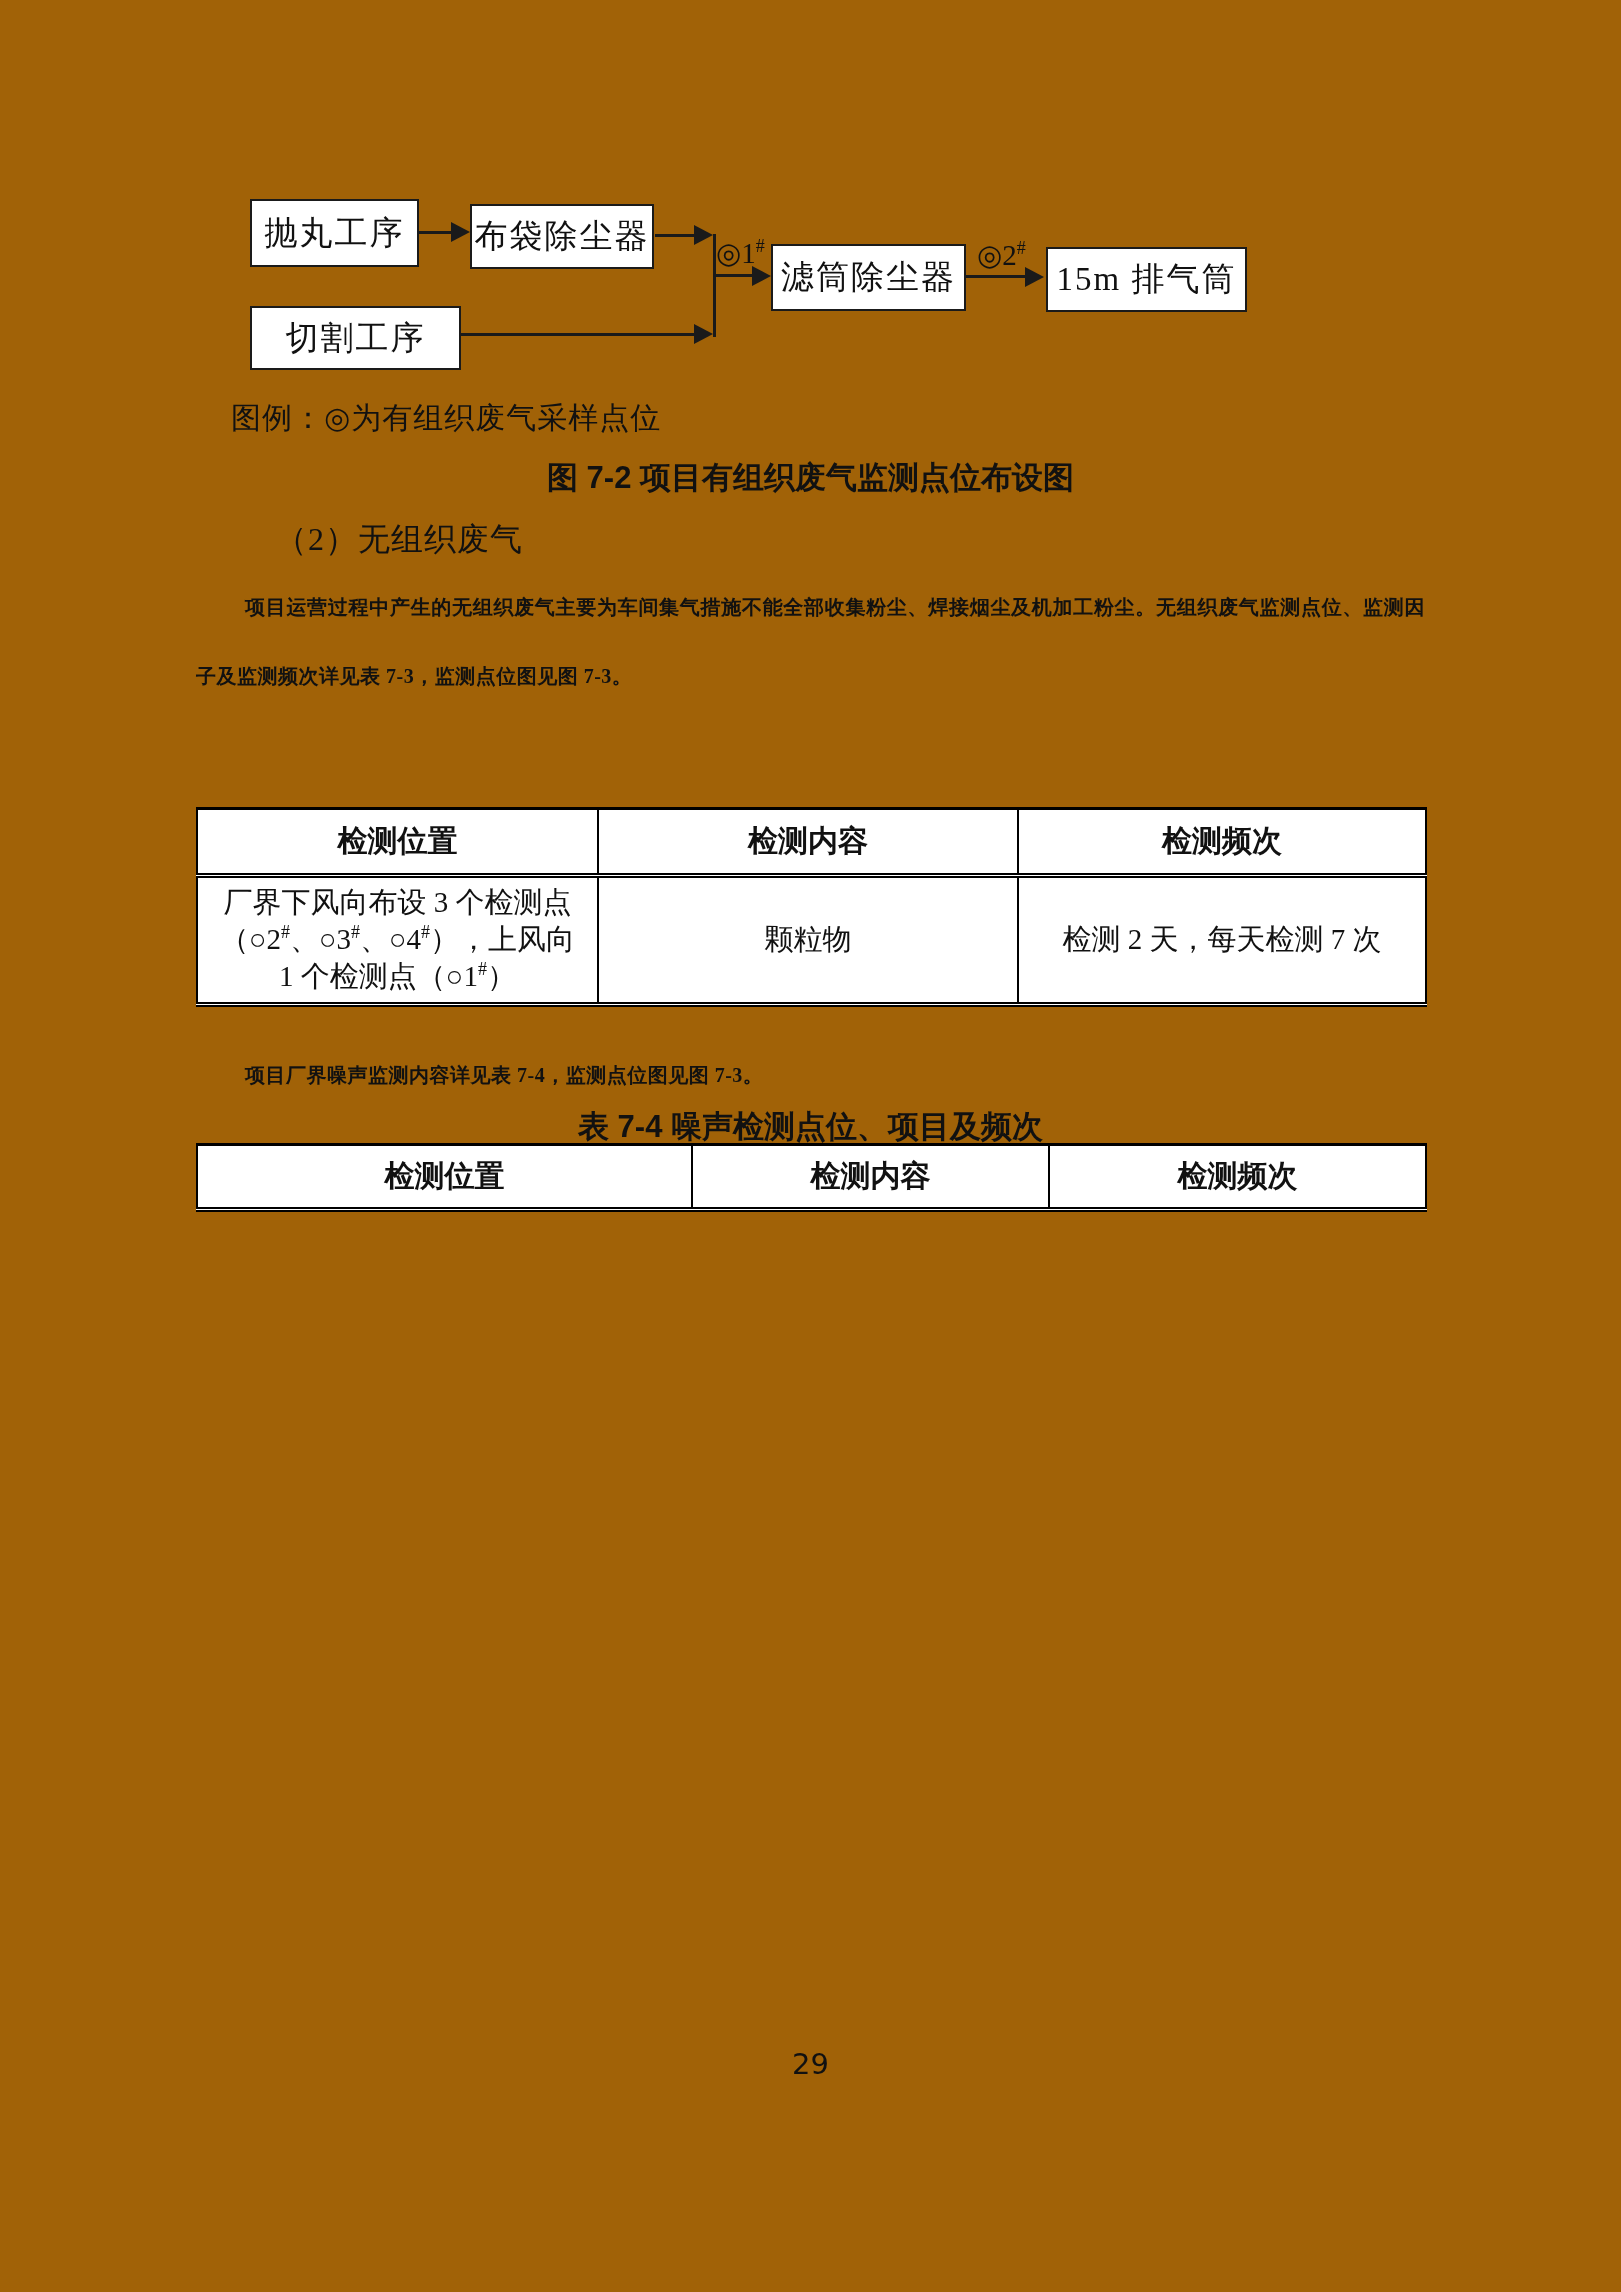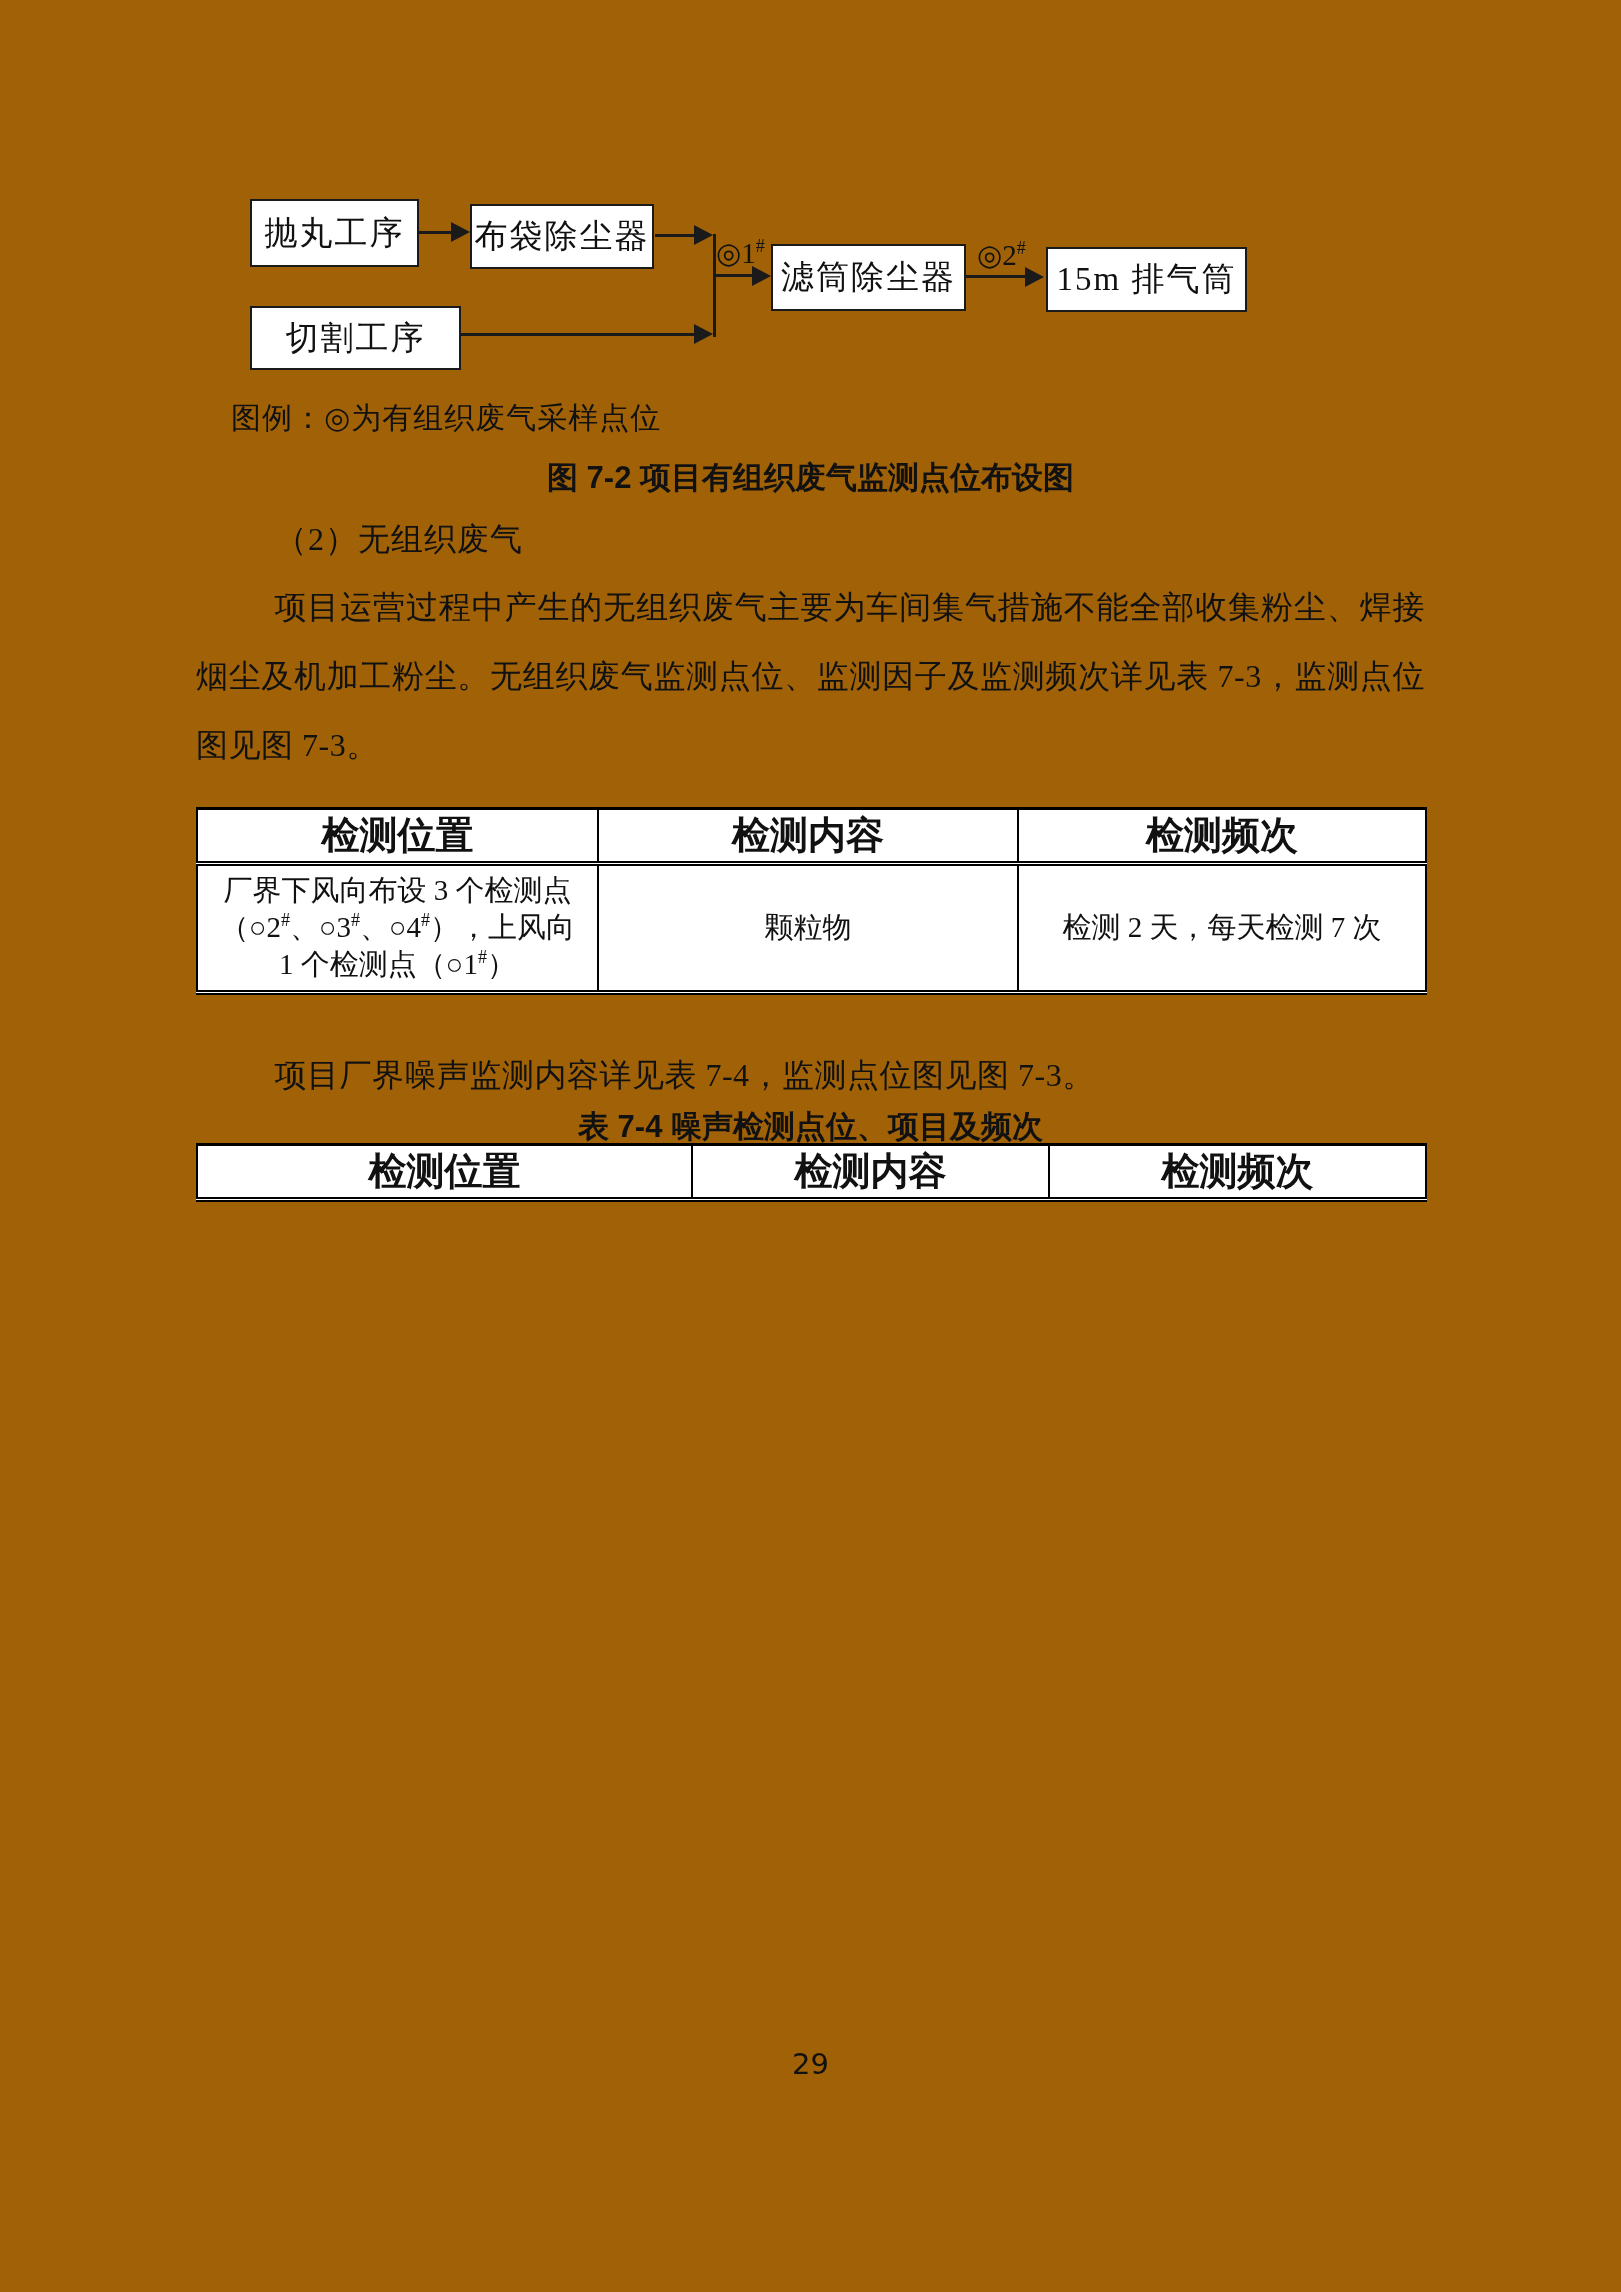--- a/index.html
+++ b/index.html
@@ -33,36 +33,36 @@
   .legend{position:absolute;left:231px;top:398px;font-size:30px;letter-spacing:1px;}
   
   .caption{
     position:absolute;left:196px;width:1229px;text-align:center;
     font-family:"Liberation Sans","DejaVu Sans",sans-serif;
     font-weight:bold;font-size:31px;white-space:nowrap;
   }
   .subitem{position:absolute;left:275px;font-size:32px;letter-spacing:1px;}
   .para{
     position:absolute;left:196px;width:1229px;
-    font-size:32px;line-height:69px;
-    text-align:justify;text-indent:2.45em;letter-spacing:0.5px;
+    font-size:20px;line-height:69px;
+    text-align:justify;text-indent:2.45em;letter-spacing:0.5px;font-weight:bold;
   }
   .h2{
     position:absolute;left:199px;
     font-family:"Liberation Sans","DejaVu Sans",sans-serif;
     font-weight:bold;font-size:39px;letter-spacing:1px;white-space:nowrap;
   }
   
   .tblwrap{position:absolute;left:196px;width:1229px;}
   table.doc{border-collapse:collapse;table-layout:fixed;width:100%;background:#fff;}
   table.doc th{
     font-family:"Liberation Sans","DejaVu Sans",sans-serif;
-    font-weight:bold;font-size:38px;text-align:center;vertical-align:middle;
+    font-weight:bold;font-size:30px;text-align:center;vertical-align:middle;
     border:2px solid #000;border-top:3.9px solid #000;border-bottom:5.9px double #000;
-    padding:0;
+    padding:10px;
   }
   table.doc td{
     font-size:29px;text-align:center;vertical-align:middle;
     border:2px solid #000;border-bottom:5.9px double #000;
     padding:3.9px 5.9px;line-height:37px;
   }
   .cellline{display:block;}
   
   .pagenum{
     position:absolute;left:0;width:1621px;top:2047px;text-align:center;

